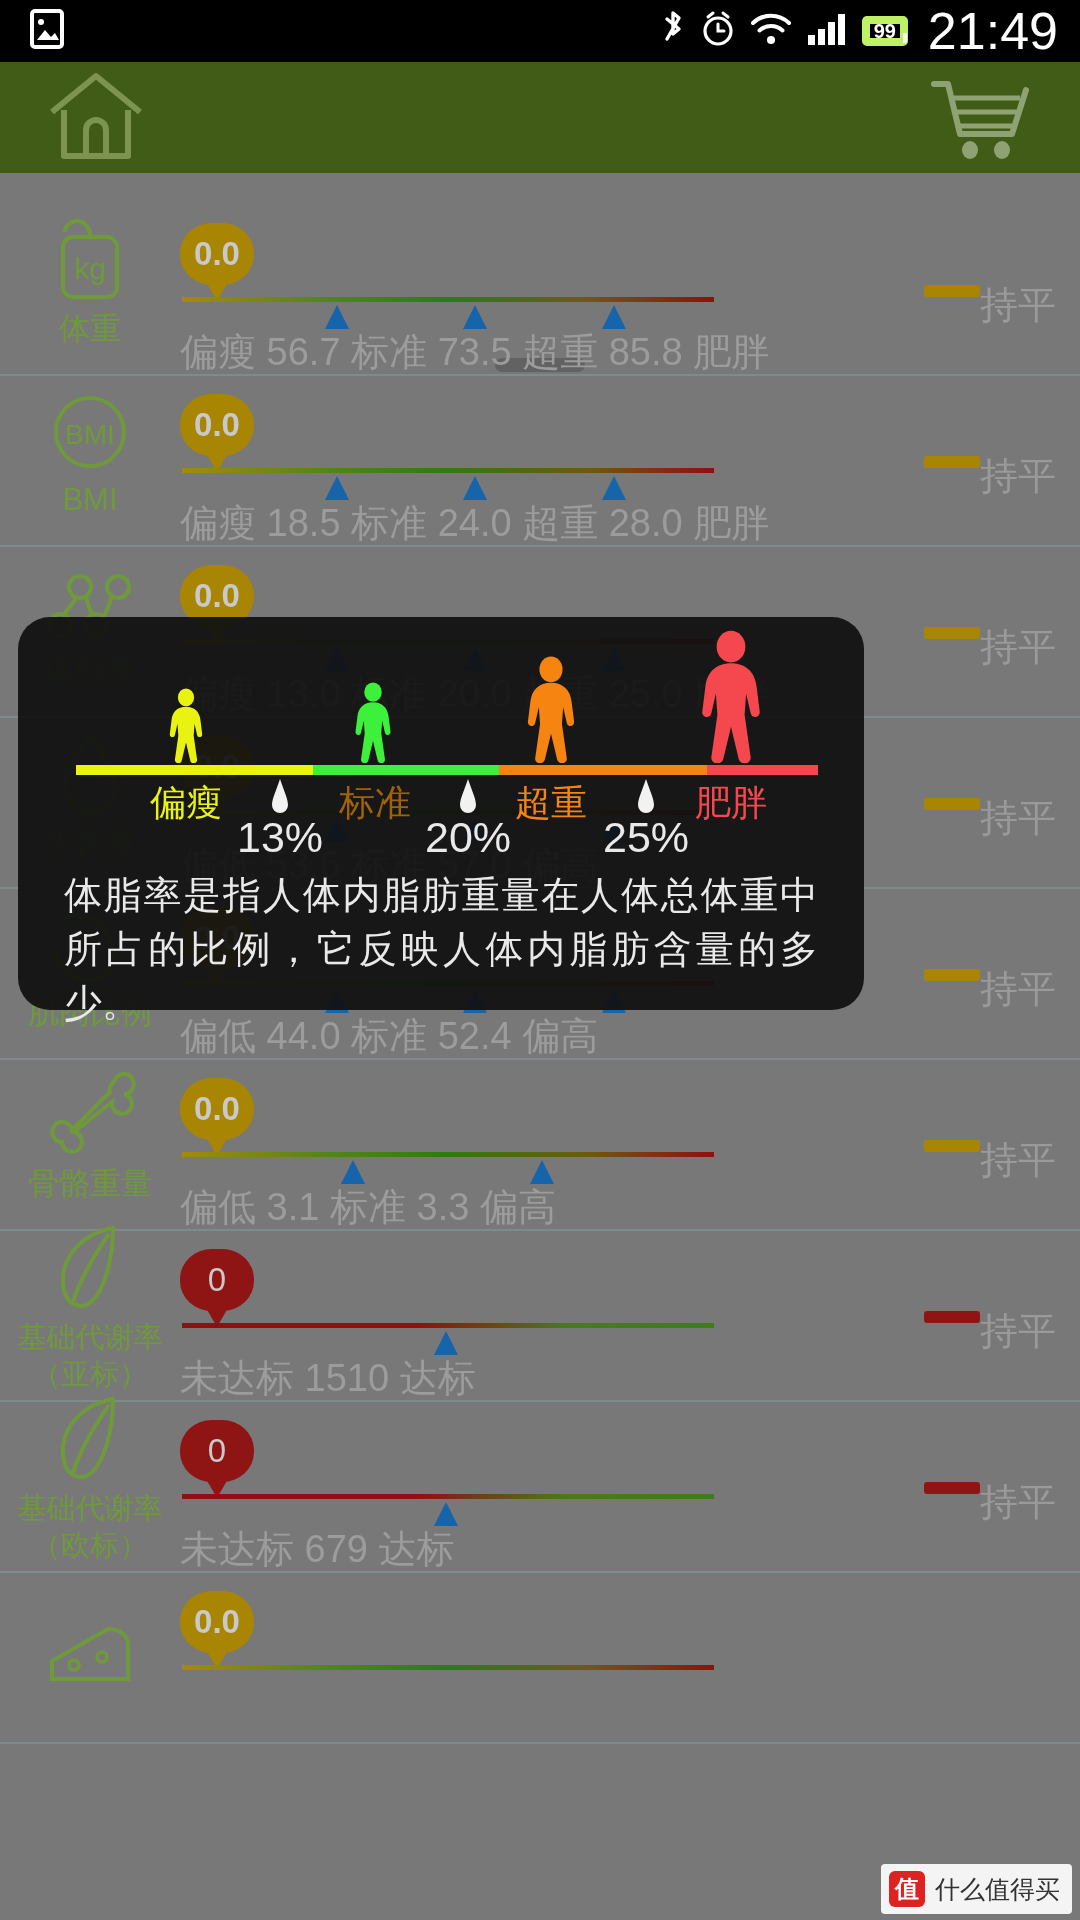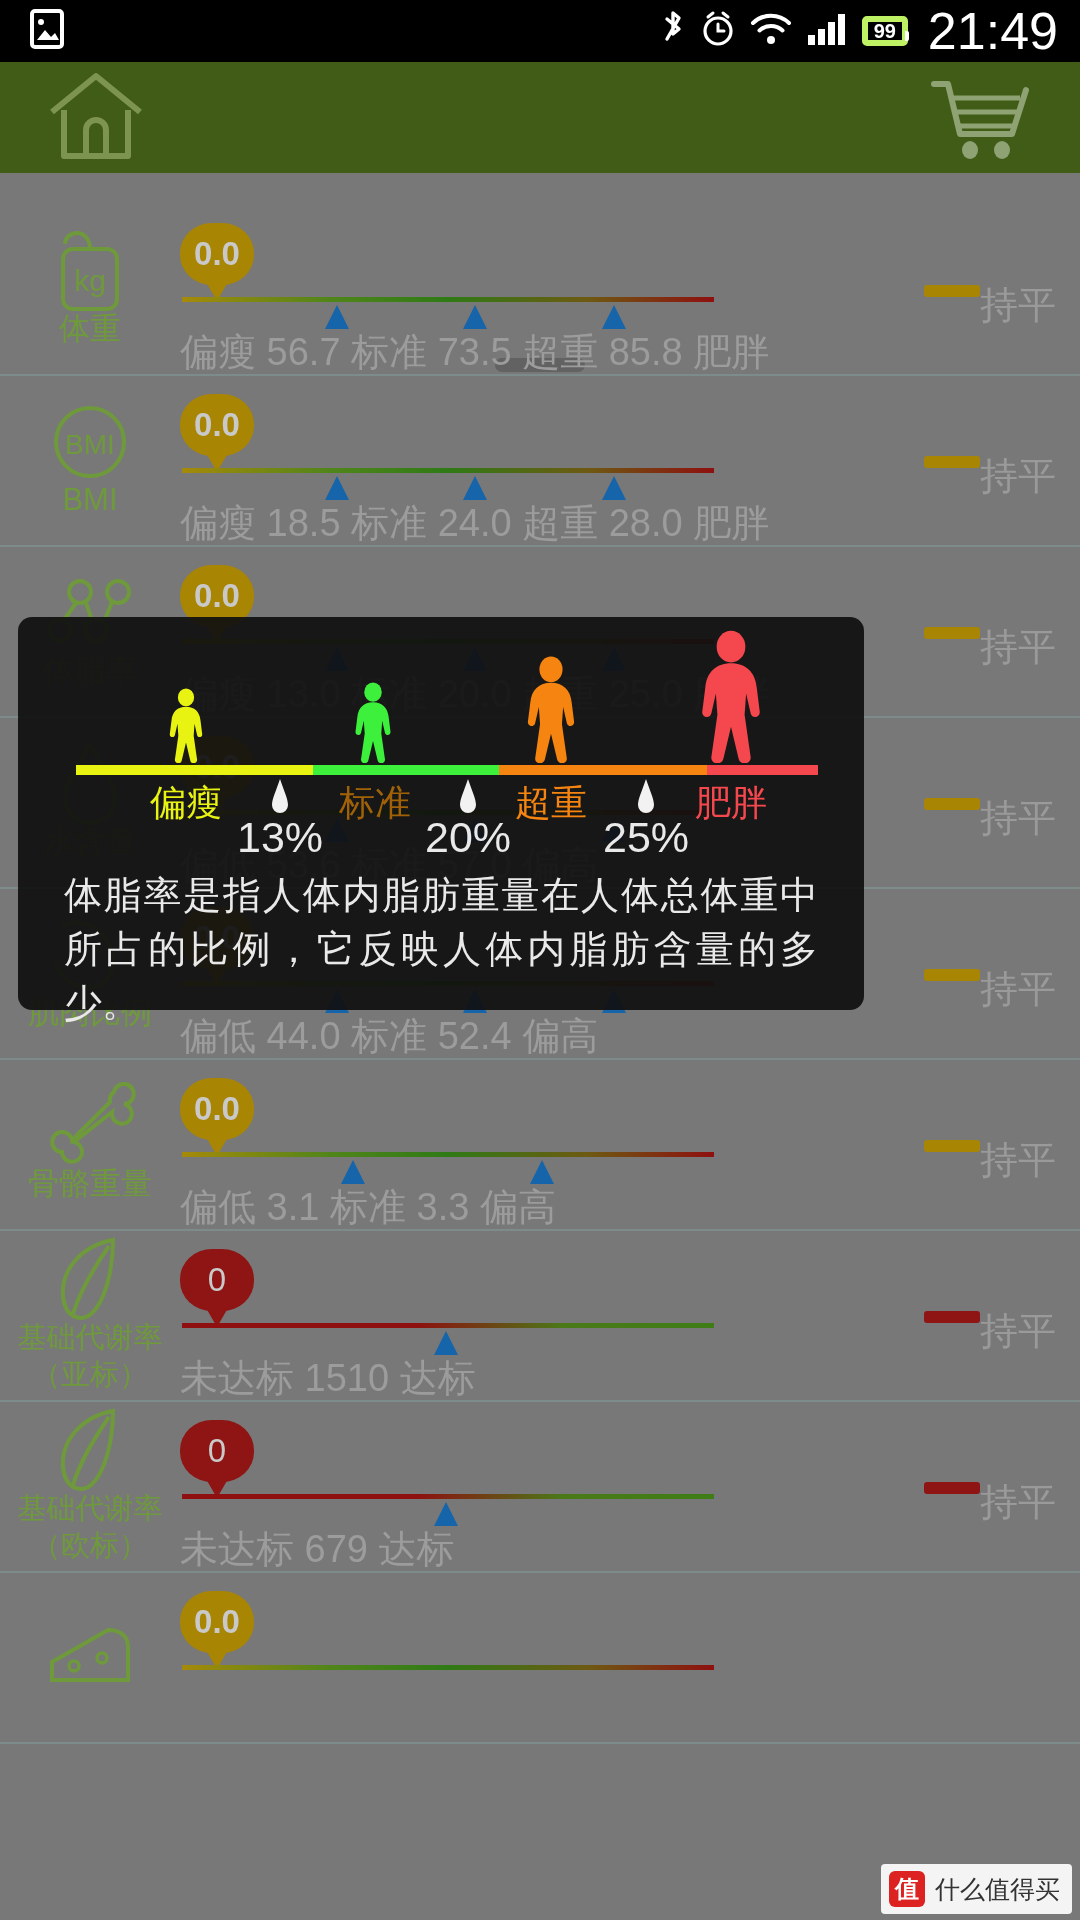--- a/index.html
+++ b/index.html
@@ -12,21 +12,21 @@
   
   .statusbar{
     position:absolute; left:0; top:0; width:1080px; height:62px;
     background:#000; color:#fff; display:flex; align-items:center;
   }
   .sb-left{ margin-left:30px; display:flex; align-items:center; }
   .sb-right{ margin-left:auto; margin-right:22px; display:flex; align-items:center; gap:14px;}
   .sb-icon{ display:block; }
   .sb-time{ font-size:52px; letter-spacing:0px; line-height:1; margin-left:6px; font-weight:400;}
   .batt{
-    width:46px;height:30px;border:6px solid #bef264;border-radius:5px;
+    width:46px;height:30px;border:8px solid #bef264;border-radius:5px;
     display:flex;align-items:center;justify-content:center;
     font-size:20px;font-weight:bold;color:#fff;position:relative;
   }
   .batt:after{content:"";position:absolute;right:-7px;top:9px;width:4px;height:10px;background:#fff;border-radius:0 2px 2px 0;}
 
   
   .appbar{
     position:absolute; left:0; top:62px; width:1080px; height:111px;
     background:#405c16; display:flex; align-items:center; justify-content:space-between;
   }
@@ -43,21 +43,21 @@
     width:90px; height:14px; border-radius:8px; background:#626262;
   }
   .row{
     position:relative; width:1080px; height:171px;
     border-bottom:2px solid #7d8c8a;
   }
   .row .icon-col{
     position:absolute; left:0; top:0; width:180px; height:171px;
     display:flex; flex-direction:column; align-items:center; justify-content:center;
   }
-  .row .icon-col .glyph{ height:72px; display:flex; align-items:center; justify-content:center;}
+  .row .icon-col .glyph{ height:72px; display:flex; align-items:flex-end; justify-content:center;}
   .row .icon-col .name{
     color:#6f9a3c; font-size:31px; margin-top:6px; line-height:1.05; text-align:center;
   }
   .row .icon-col .name.two{ font-size:29px; }
 
   .center{
     position:absolute; left:180px; top:0; width:720px; height:171px;
   }
   .bubble{
     position:absolute; left:0px; top:18px;
@@ -97,21 +97,21 @@
     position:absolute; left:900px; top:0; width:180px; height:171px;
     display:flex; flex-direction:row; align-items:center; justify-content:center;
   }
   .dash{ width:56px;height:12px;border-radius:3px;background:#a98504;}
   .dash.red{ background:#8f1414; }
   .trend .label{ color:#9a9a9a; font-size:38px; margin-top:30px;}
 
   
   .modal{
     position:absolute; left:18px; top:617px; width:846px; height:393px;
-    background:rgba(16,16,16,0.93); border-radius:14px;
+    background:rgba(16,16,16,0.93); border-radius:32px;
     z-index:40;
   }
   .figures{
     position:absolute; left:0; top:20px; width:846px; height:130px;
   }
   .fig{ position:absolute; bottom:0; transform:translateX(-50%); }
   .mbar{
     position:absolute; left:58px; top:148px; width:742px; height:10px;
     display:flex;
   }

